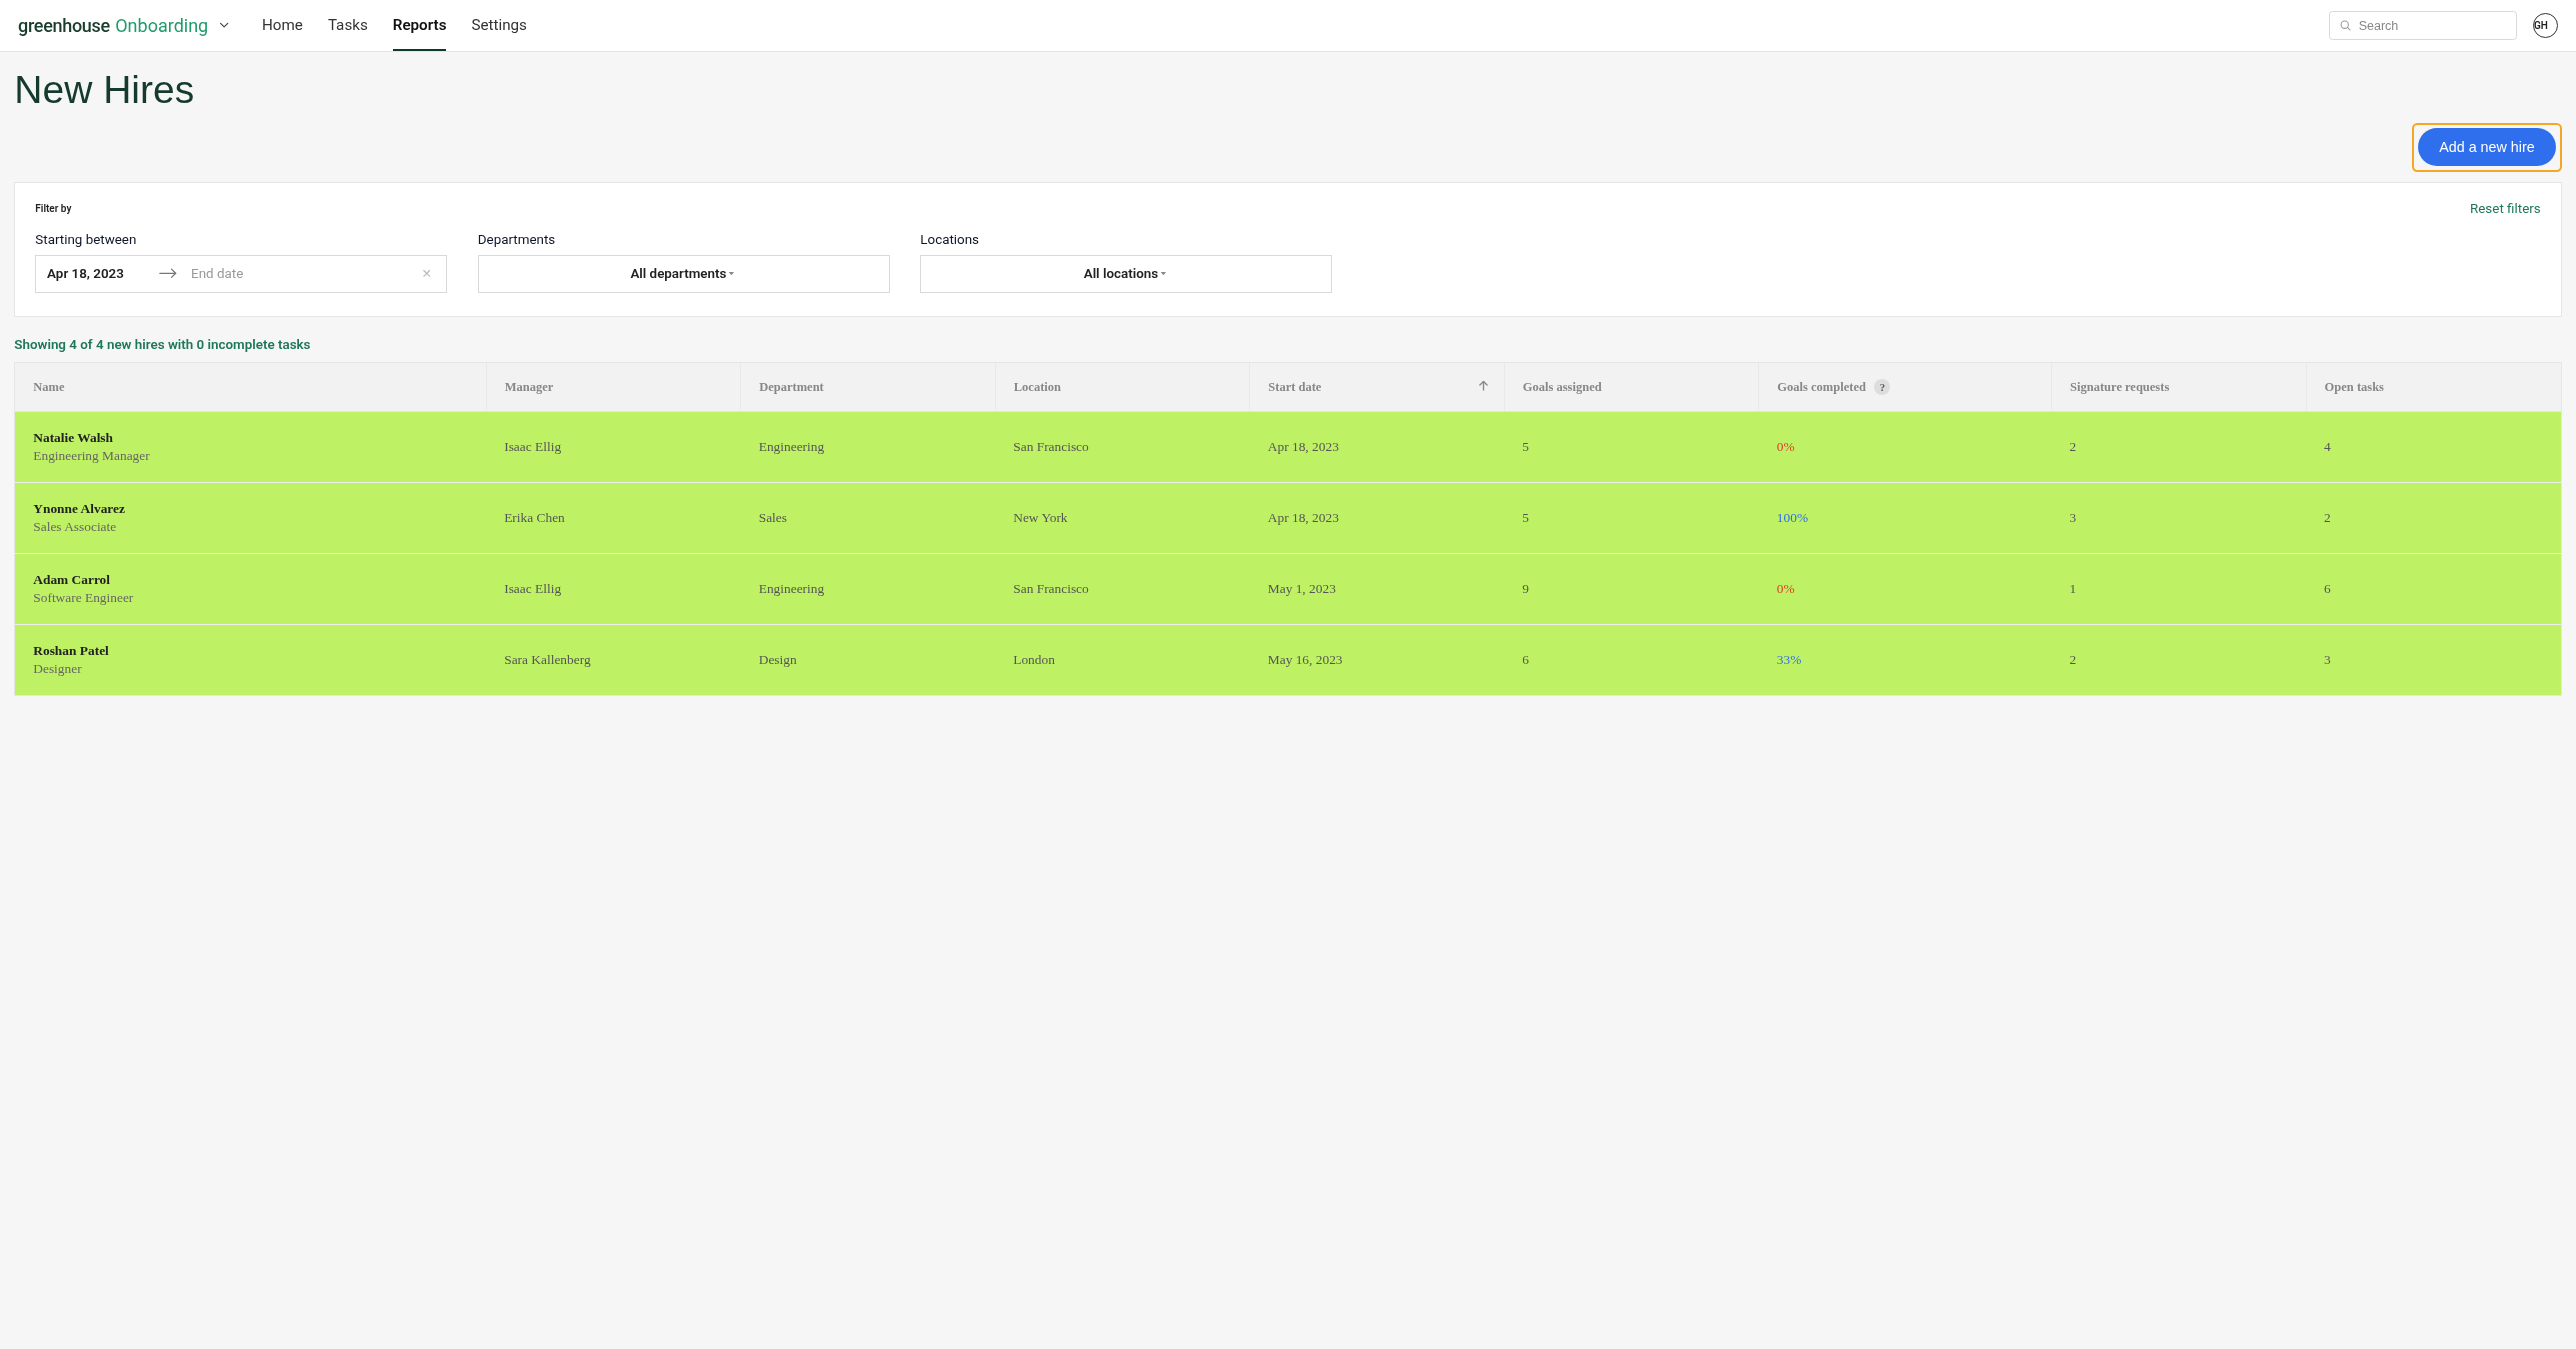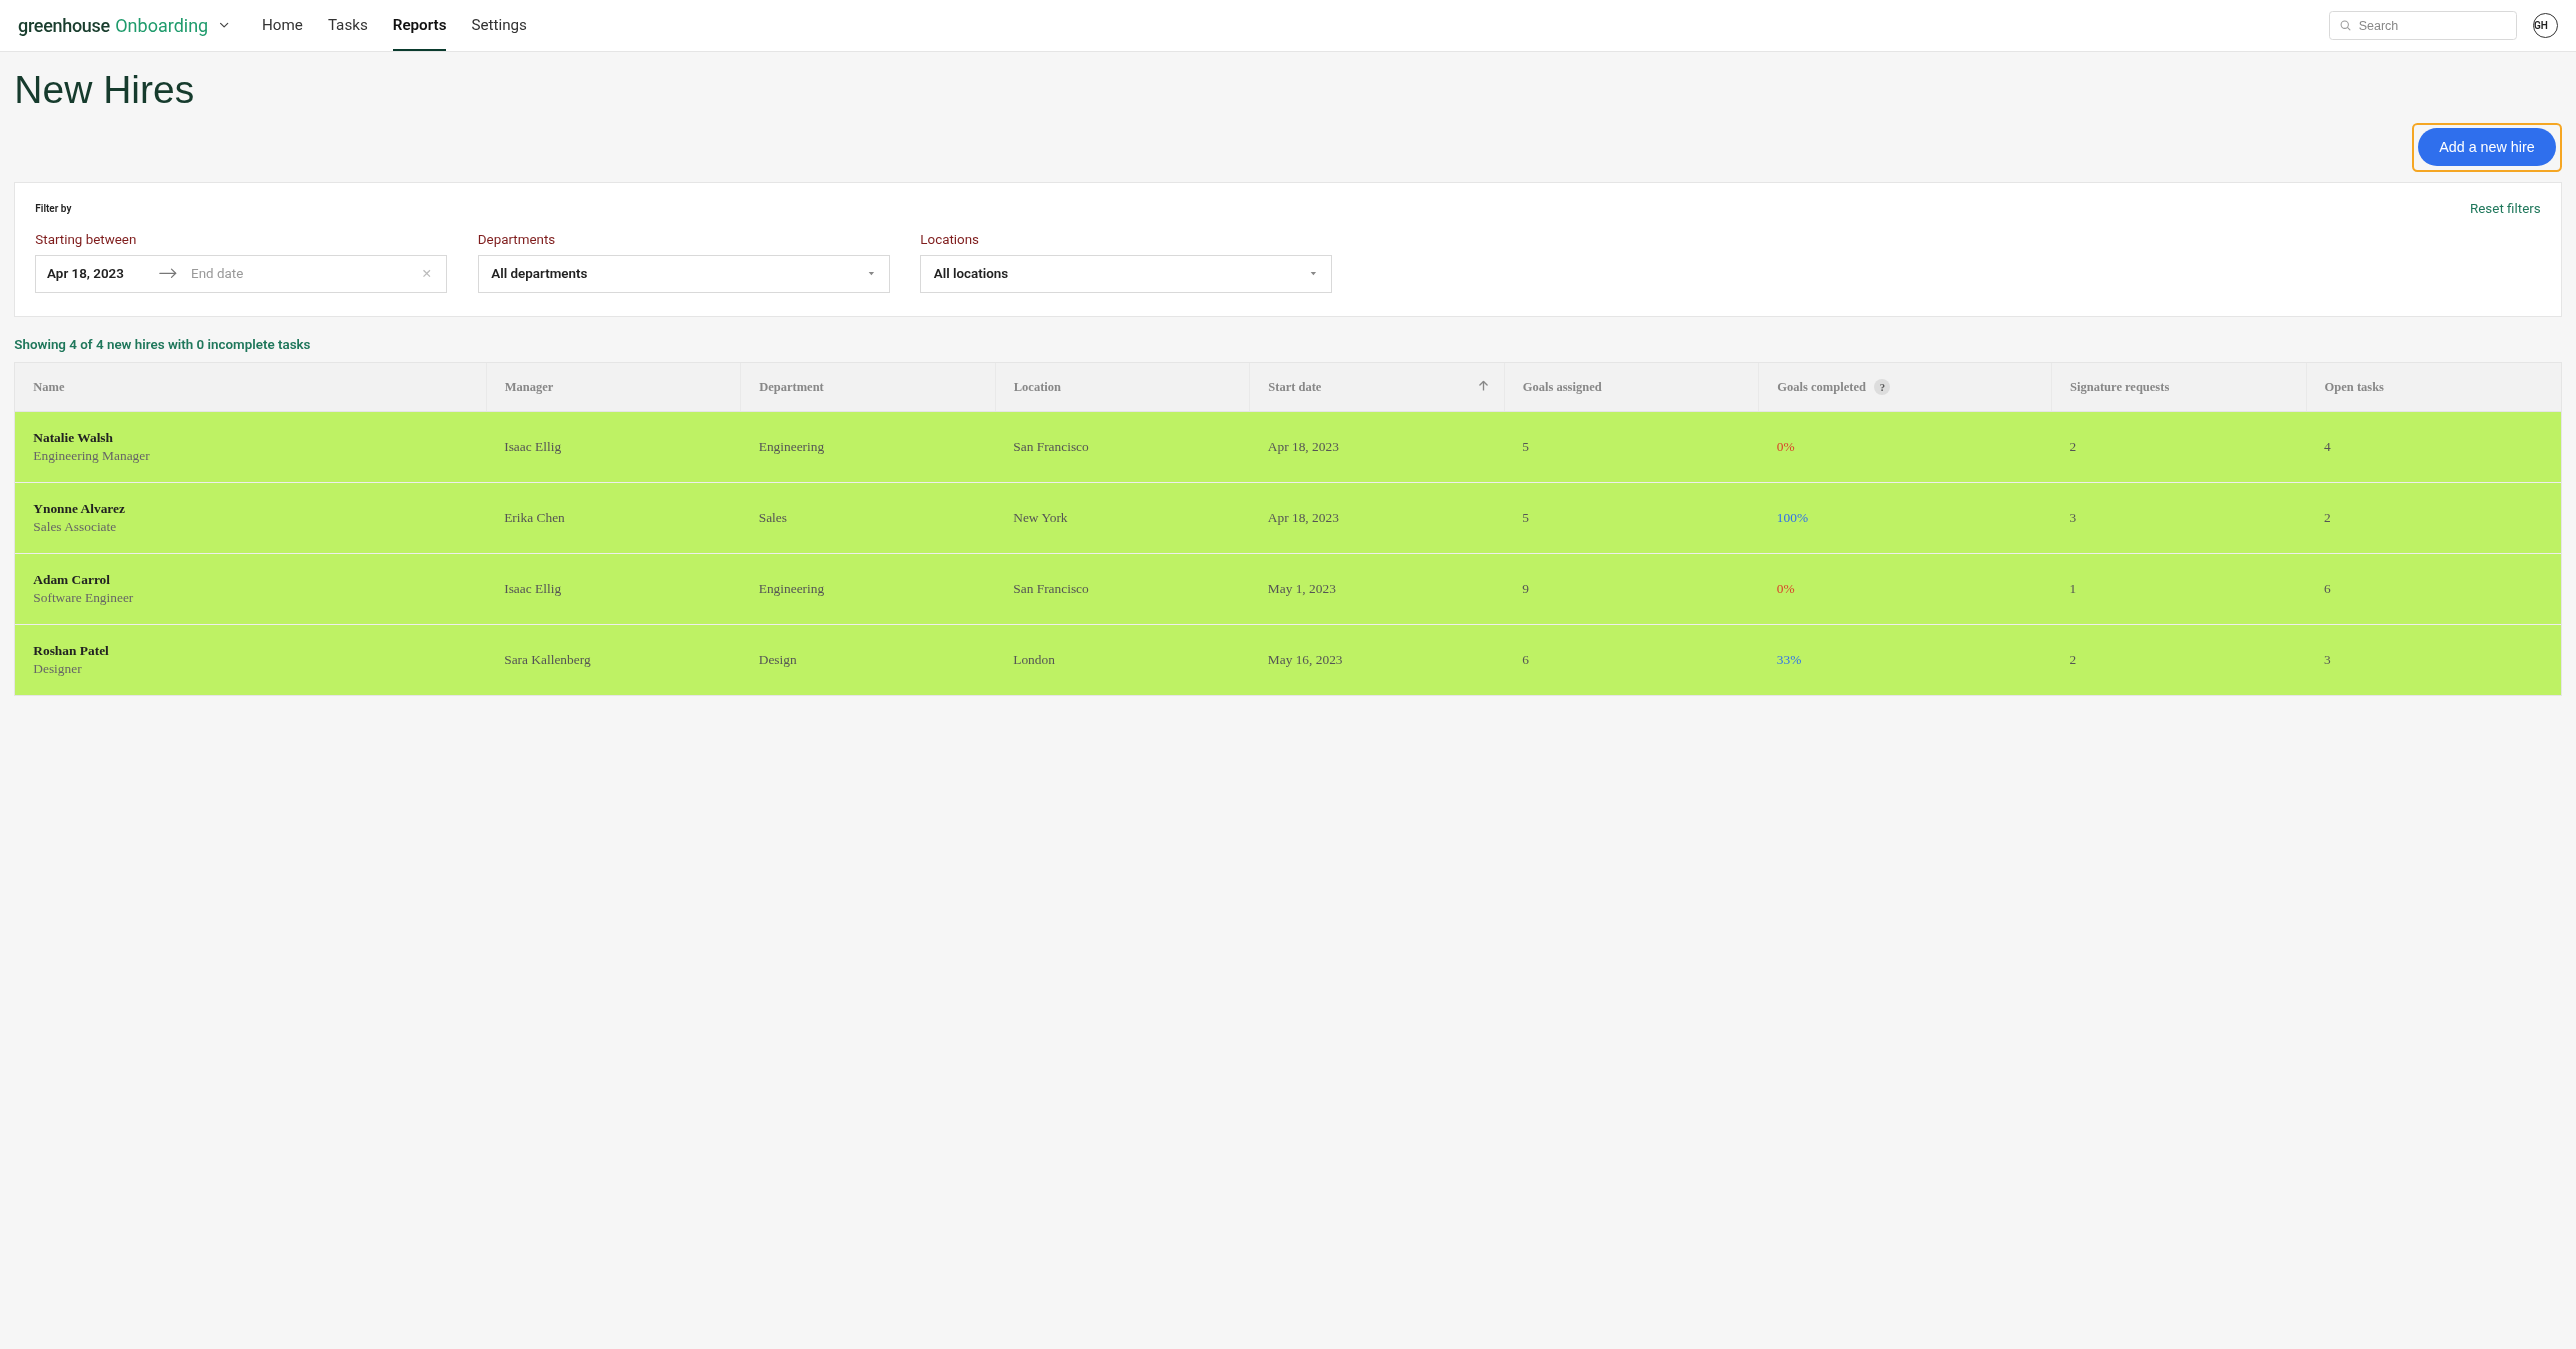--- a/index.html
+++ b/index.html
@@ -149,21 +149,21 @@
     cursor: pointer;
   }
   .filters-row {
     display: flex;
     gap: 30.5px;
   }
   .filter-col { display: flex; flex-direction: column; }
   .filter-col.date { width: 412px; }
   .filter-col.select { width: 412px; }
   .filter-col-label {
-    color: #7f1d1d;
+    color: #0f172a;
     font-size: 13.4px;
     margin-bottom: 7.2px;
   }
   .date-range {
     display: flex;
     align-items: center;
     border: 0.9px solid #d9d9d9;
     height: 38px;
     padding: 0 10.8px;
     background: #fff;
@@ -188,21 +188,21 @@
   }
   .date-range .clear {
     color: #bbb;
     font-size: 12.5px;
     cursor: pointer;
     padding: 1.8px 3.6px;
   }
   .select-box {
     display: flex;
     align-items: center;
-    justify-content: space-between;
+    justify-content: center;
     border: 0.9px solid #d9d9d9;
     height: 38px;
     padding: 0 12.5px;
     background: #fff;
     cursor: pointer;
     font-weight: 600;
     font-size: 13.4px;
     color: #222;
   }
   .select-box .caret { color: #888; display: inline-flex; }

